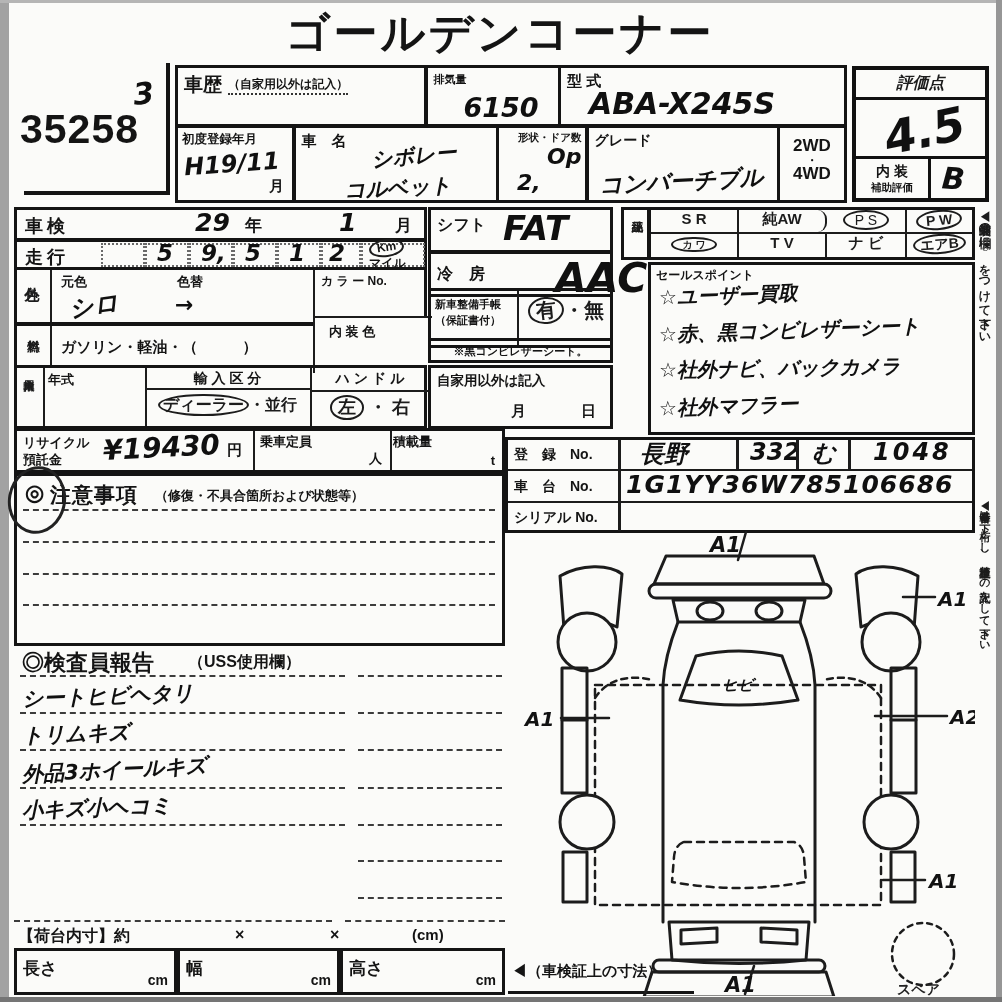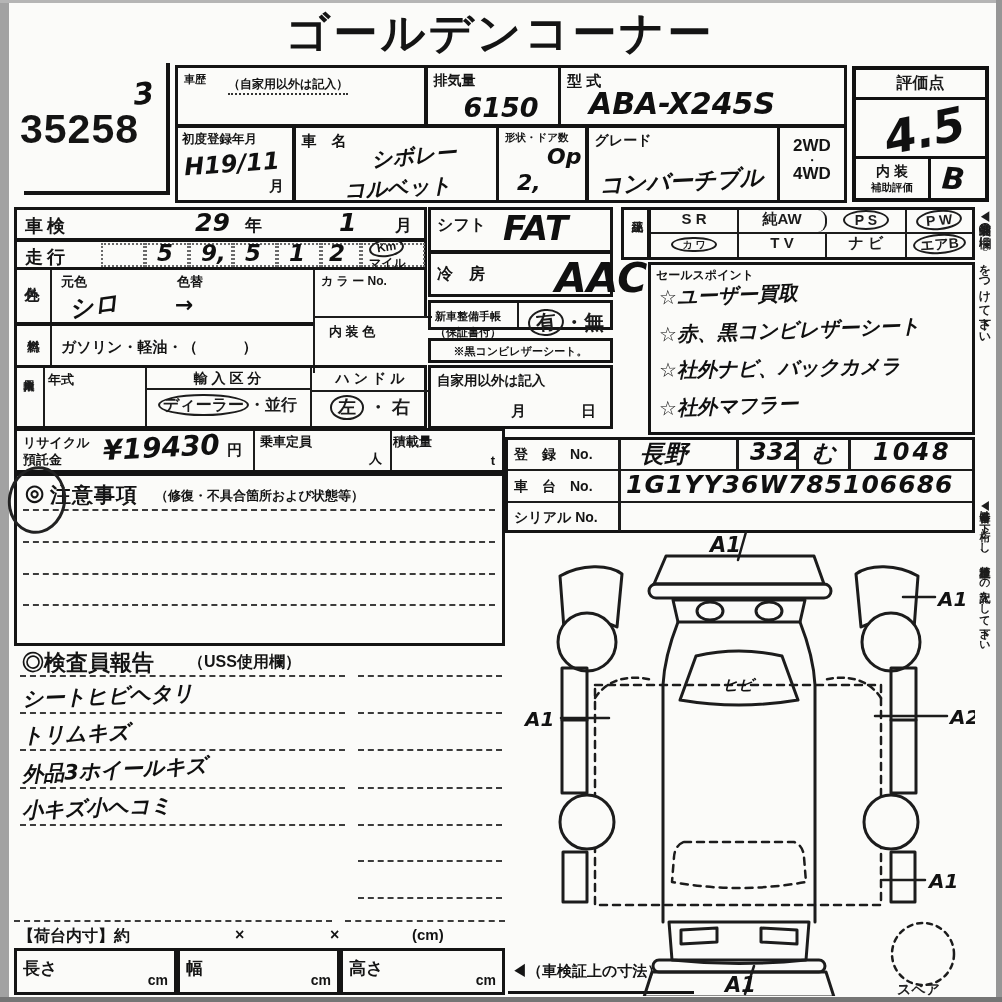--- a/index.html
+++ b/index.html
@@ -28,59 +28,59 @@
   <div class="edge" style="left:0;top:997px;width:1002px;height:5px;background:#757575;"></div>
 
   <div class="abs lbl" style="left:200px;top:4px;width:600px;text-align:center;font-size:44px;letter-spacing:3px;">ゴールデンコーナー</div>
 
   <div class="abs hw" style="left:133px;top:76px;font-size:30px;transform:rotate(-6deg);">3</div>
   <div class="abs lbl" style="left:20px;top:106px;font-size:41px;letter-spacing:1px;">35258</div>
   <div class="abs" style="left:166px;top:63px;width:4px;height:132px;background:#141414;"></div>
   <div class="abs" style="left:24px;top:191px;width:146px;height:4px;background:#141414;"></div>
 
   <div class="abs b3" style="left:175px;top:65px;width:252px;height:62px;">
-    <span class="abs lbl" style="left:6px;top:4px;font-size:11px;">車歴</span>
+    <span class="abs lbl" style="left:6px;top:4px;font-size:19px;">車歴</span>
     <span class="abs lbl" style="left:50px;top:8px;font-size:12px;border-bottom:2px dotted #333;">（自家用以外は記入）</span>
   </div>
   <div class="abs b3" style="left:424.5px;top:65px;width:136px;height:62px;">
-    <span class="abs lbl" style="left:6px;top:4px;font-size:14px;">排気量</span>
+    <span class="abs lbl" style="left:6px;top:4px;font-size:11px;">排気量</span>
     <span class="abs hw" style="left:36px;top:24px;font-size:27px;">6150</span>
   </div>
   <div class="abs b3" style="left:558px;top:65px;width:289px;height:62px;">
     <span class="abs lbl" style="left:6px;top:4px;font-size:15px;">型  式</span>
     <span class="abs hw" style="left:28px;top:18px;font-size:30px;">ABA-X245S</span>
   </div>
 
   <div class="abs b3" style="left:175px;top:124.5px;width:120px;height:78px;">
     <span class="abs lbl" style="left:4px;top:3px;font-size:12.5px;">初度登録年月</span>
     <span class="abs hw" style="left:6px;top:22px;font-size:24px;transform:rotate(-4deg);">H19/11</span>
     <span class="abs lbl" style="right:8px;bottom:4px;font-size:15px;">月</span>
   </div>
   <div class="abs b3" style="left:292.5px;top:124.5px;width:206px;height:78px;">
     <span class="abs lbl" style="left:6px;top:4px;font-size:15px;">車　名</span>
     <span class="abs hw" style="left:75px;top:14px;font-size:21px;transform:rotate(-5deg);">シボレー</span>
     <span class="abs hw" style="left:48px;top:46px;font-size:21px;transform:rotate(-3deg);">コルベット</span>
   </div>
   <div class="abs b3" style="left:496px;top:124.5px;width:92px;height:78px;">
-    <span class="abs lbl" style="left:6px;top:3px;font-size:10.5px;">形状・ドア数</span>
+    <span class="abs lbl" style="left:19px;top:3px;font-size:10.5px;">形状・ドア数</span>
     <span class="abs hw" style="left:48px;top:16px;font-size:22px;">Op</span>
     <span class="abs hw" style="left:18px;top:42px;font-size:22px;">2,</span>
   </div>
   <div class="abs b3" style="left:585.5px;top:124.5px;width:194px;height:78px;">
     <span class="abs lbl" style="left:6px;top:4px;font-size:14px;">グレード</span>
     <span class="abs hw" style="left:10px;top:38px;font-size:23px;transform:rotate(-3deg);">コンバーチブル</span>
   </div>
   <div class="abs b3" style="left:777px;top:124.5px;width:70px;height:78px;text-align:center;">
     <div class="lbl" style="font-size:17px;margin-top:8px;">2WD</div>
     <div class="lbl" style="font-size:11px;line-height:8px;">・</div>
     <div class="lbl" style="font-size:17px;">4WD</div>
   </div>
 
   <div class="abs" style="left:852px;top:66px;width:137px;height:136px;border:4px solid #111;box-sizing:border-box;">
-    <div style="border-bottom:3px solid #111;text-align:center;font-weight:bold;font-size:16px;padding:3px 0;">評価点</div>
+    <div style="border-bottom:3px solid #111;text-align:center;font-weight:bold;font-size:16px;padding:3px 0;font-style:italic;">評価点</div>
     <div class="hw" style="position:absolute;left:28px;top:34px;font-size:46px;transform:rotate(-12deg);">4.5</div>
     <div class="abs" style="left:0;top:86px;width:130px;height:43px;border-top:3px solid #111;">
       <div class="abs" style="left:0;top:0;width:72px;height:43px;border-right:3px solid #111;text-align:center;">
         <div class="lbl" style="font-size:14px;margin-top:4px;">内 装</div>
         <div class="lbl" style="font-size:10.5px;">補助評価</div>
       </div>
       <div class="abs hw" style="left:86px;top:2px;font-size:30px;transform:rotate(4deg);">B</div>
     </div>
   </div>
 
@@ -172,21 +172,21 @@
   </div>
 
   <div class="abs b3" style="left:428px;top:207px;width:185px;height:46px;">
     <span class="abs lbl" style="left:6px;top:5px;font-size:16px;">シフト</span>
     <span class="abs hw" style="left:72px;top:-2px;font-size:34px;">FAT</span>
   </div>
   <div class="abs b3" style="left:428px;top:250.5px;width:185px;height:46px;">
     <span class="abs lbl" style="left:6px;top:10px;font-size:16px;">冷　房</span>
     <span class="abs hw" style="left:80px;top:0px;font-size:41px;margin-left:44px;">AAC</span>
   </div>
-  <div class="abs b3" style="left:428px;top:300px;width:185px;height:30px;">
+  <div class="abs b3" style="left:428px;top:288px;width:185px;height:60px;">
     <span class="abs lbl" style="left:4px;top:6px;font-size:11px;">新車整備手帳</span>
     <span class="abs lbl" style="left:4px;top:22px;font-size:11px;">（保証書付）</span>
     <div class="abs" style="left:86px;top:0;width:96px;height:100%;border-left:2.5px solid #1c1c1c;text-align:center;font-weight:bold;font-size:20px;padding-top:6px;box-sizing:border-box;">
       <span class="circ" style="transform:rotate(-6deg);">有</span><span>・</span><span>無</span>
     </div>
   </div>
   <div class="abs b3" style="left:428px;top:337.5px;width:185px;height:25px;">
     <div class="lbl" style="font-size:11px;text-align:center;margin-top:3px;">※黒コンビレザーシート。</div>
   </div>
   <div class="abs b3" style="left:428px;top:365px;width:185px;height:64px;">
@@ -195,21 +195,21 @@
     <span class="abs lbl" style="right:14px;bottom:5px;font-size:15px;">日</span>
   </div>
 
   <div class="abs b3" style="left:621px;top:207px;width:29px;height:53px;">
     <span class="vlab abs" style="left:7px;top:2px;font-size:11.5px;">純正品</span>
   </div>
   <div class="abs b3" style="left:648px;top:207px;width:327px;height:53px;">
     <div class="abs" style="left:0;top:0;width:100%;height:50%;border-bottom:2.5px solid #1c1c1c;box-sizing:border-box;display:flex;">
       <div style="flex:0 0 86px;border-right:2.5px solid #1c1c1c;text-align:center;font-weight:bold;font-size:15px;">S R</div>
       <div style="flex:0 0 86px;border-right:2.5px solid #1c1c1c;text-align:center;font-weight:bold;font-size:15px;border-radius:9px;">純AW</div>
-      <div style="flex:0 0 78px;border-right:2.5px solid #1c1c1c;text-align:center;"><span class="circ" style="font-weight:bold;font-size:14px;padding:0 10px;">P S</span></div>
+      <div style="flex:0 0 78px;border-right:2.5px solid #1c1c1c;text-align:center;"><span class="circ" style="font-weight:normal;font-size:14px;padding:0 10px;">P S</span></div>
       <div style="flex:1;text-align:center;"><span class="circ" style="font-weight:bold;font-size:14px;padding:0 8px;transform:rotate(-5deg);">P W</span></div>
     </div>
     <div class="abs" style="left:0;top:50%;width:100%;height:50%;display:flex;">
       <div style="flex:0 0 86px;border-right:2.5px solid #1c1c1c;text-align:center;"><span class="circ" style="font-weight:bold;font-size:10px;padding:0 9px;">カ ワ</span></div>
       <div style="flex:0 0 86px;border-right:2.5px solid #1c1c1c;text-align:center;font-weight:bold;font-size:15px;">T V</div>
       <div style="flex:0 0 78px;border-right:2.5px solid #1c1c1c;text-align:center;font-weight:bold;font-size:15px;">ナ ビ</div>
       <div style="flex:1;text-align:center;"><span class="circ" style="font-weight:bold;font-size:14px;padding:0 5px;transform:rotate(-4deg);">エアB</span></div>
     </div>
   </div>
 

